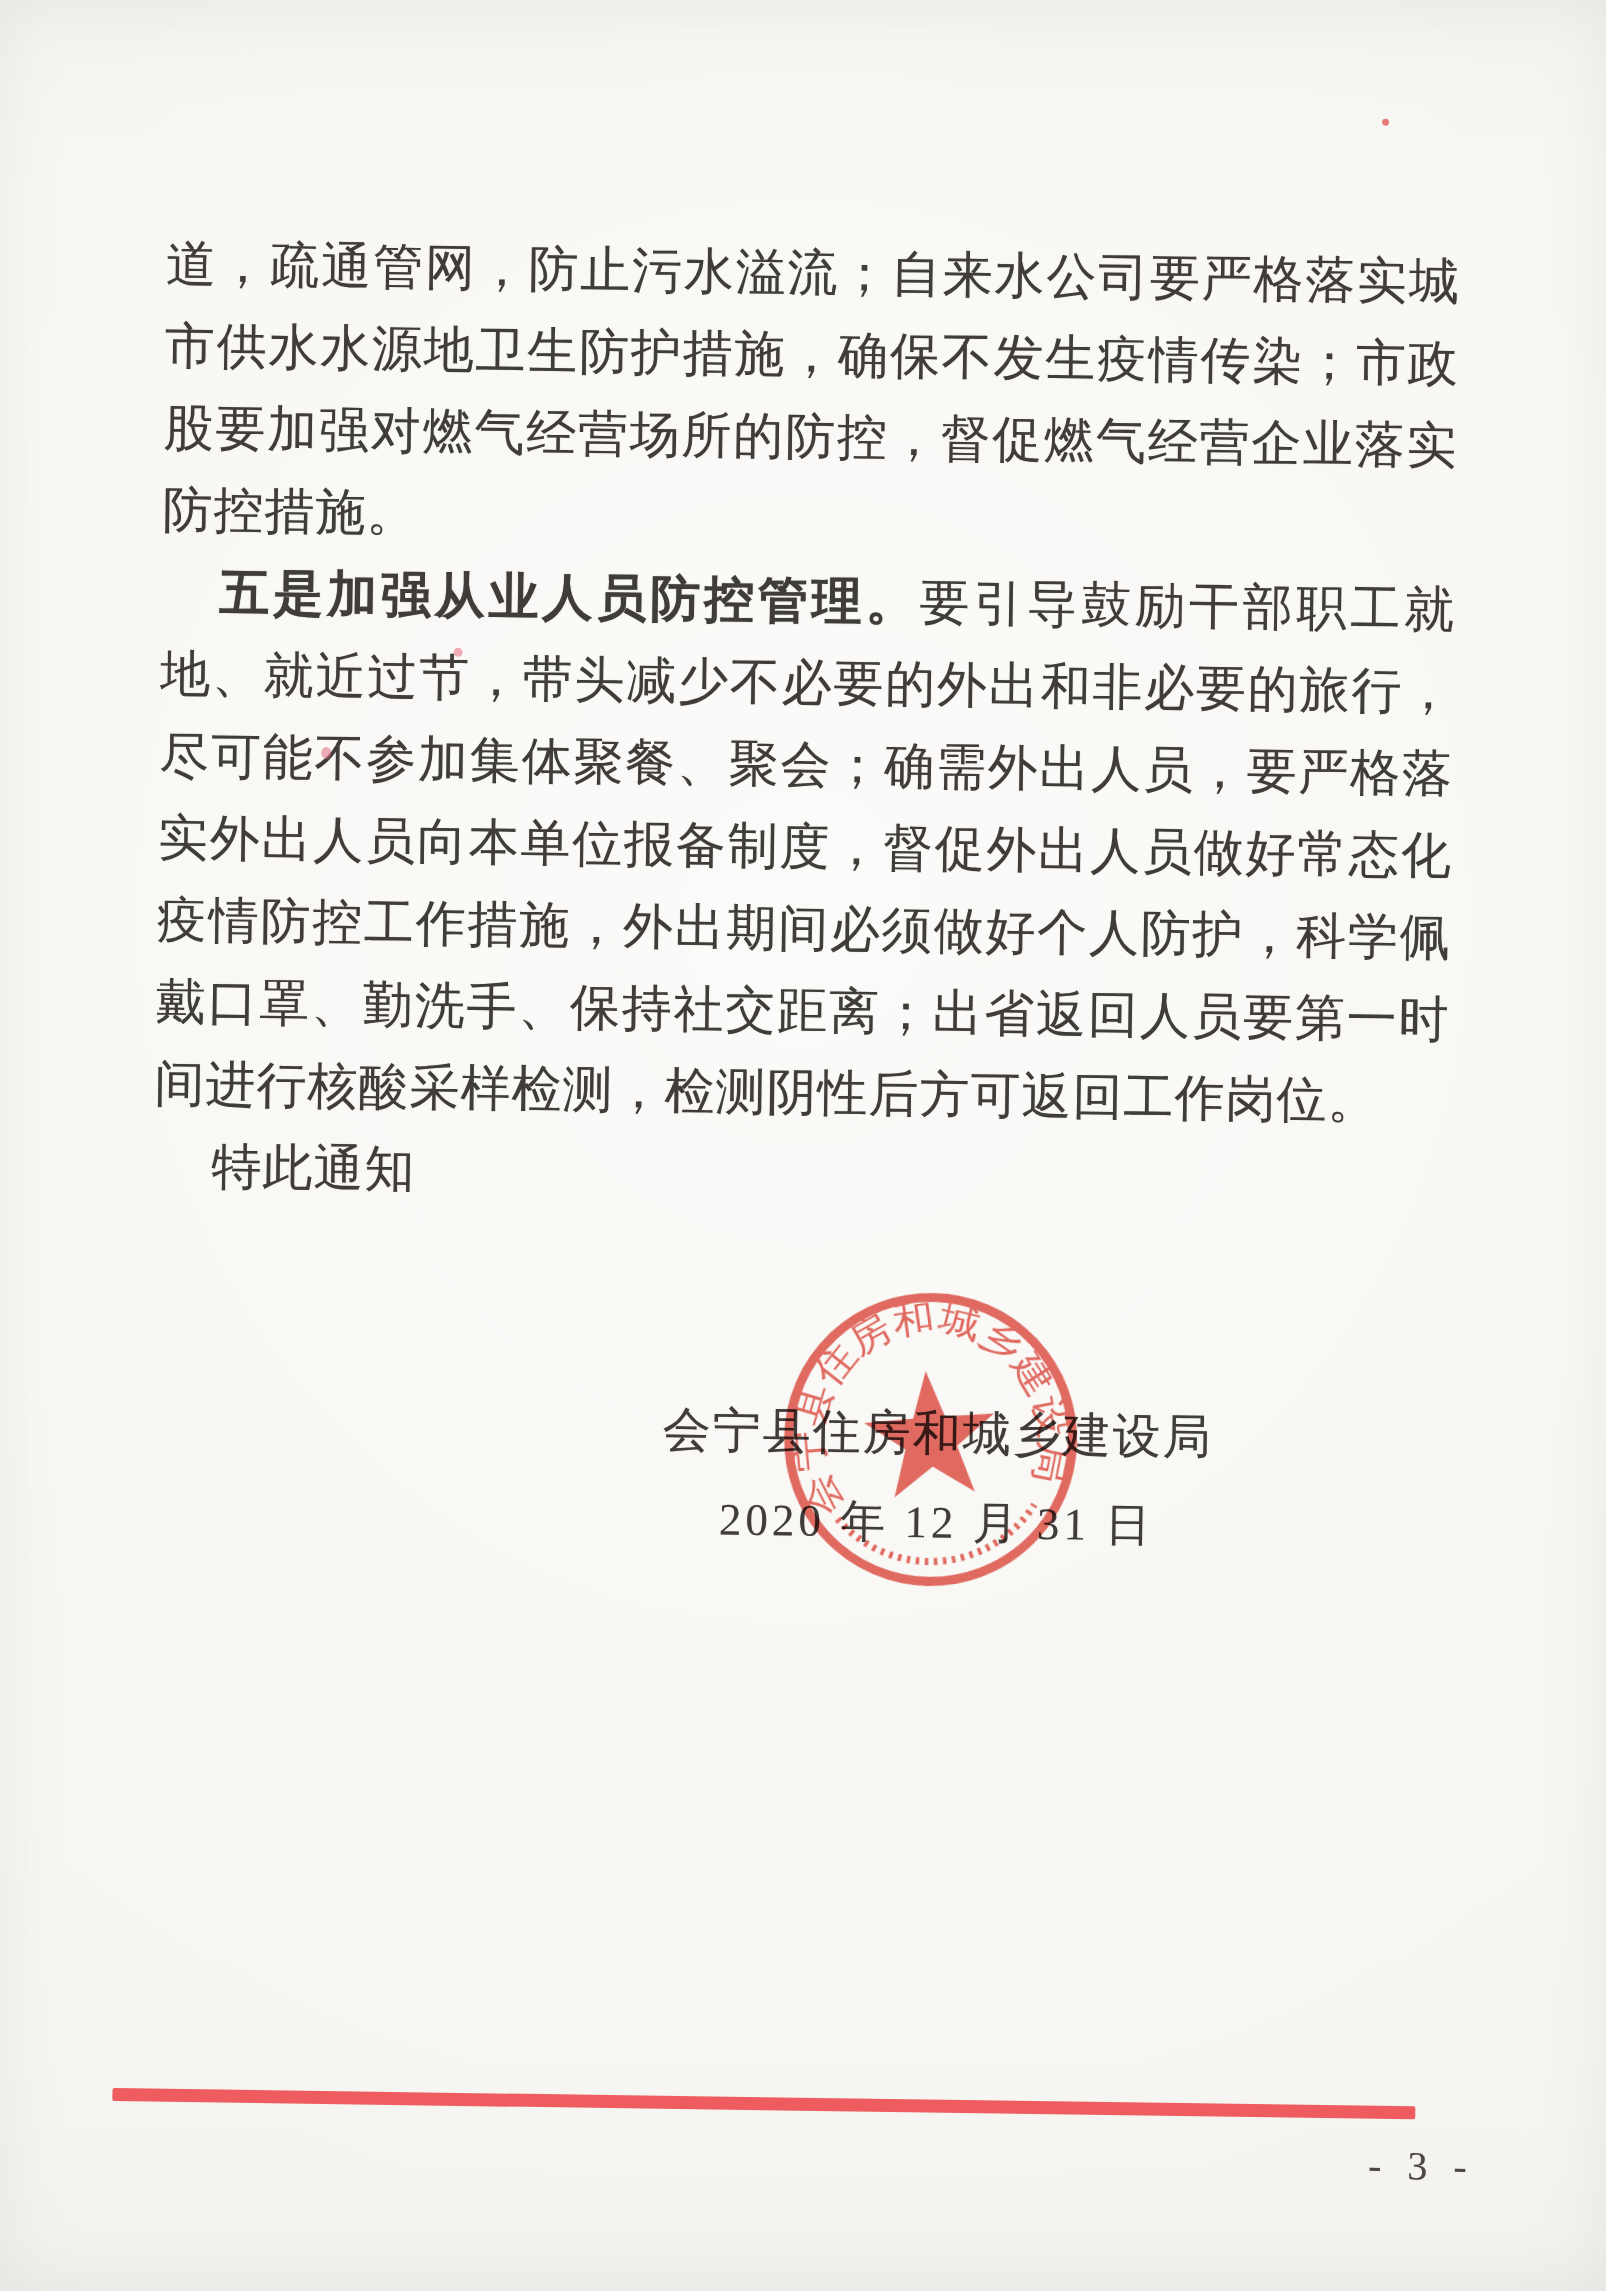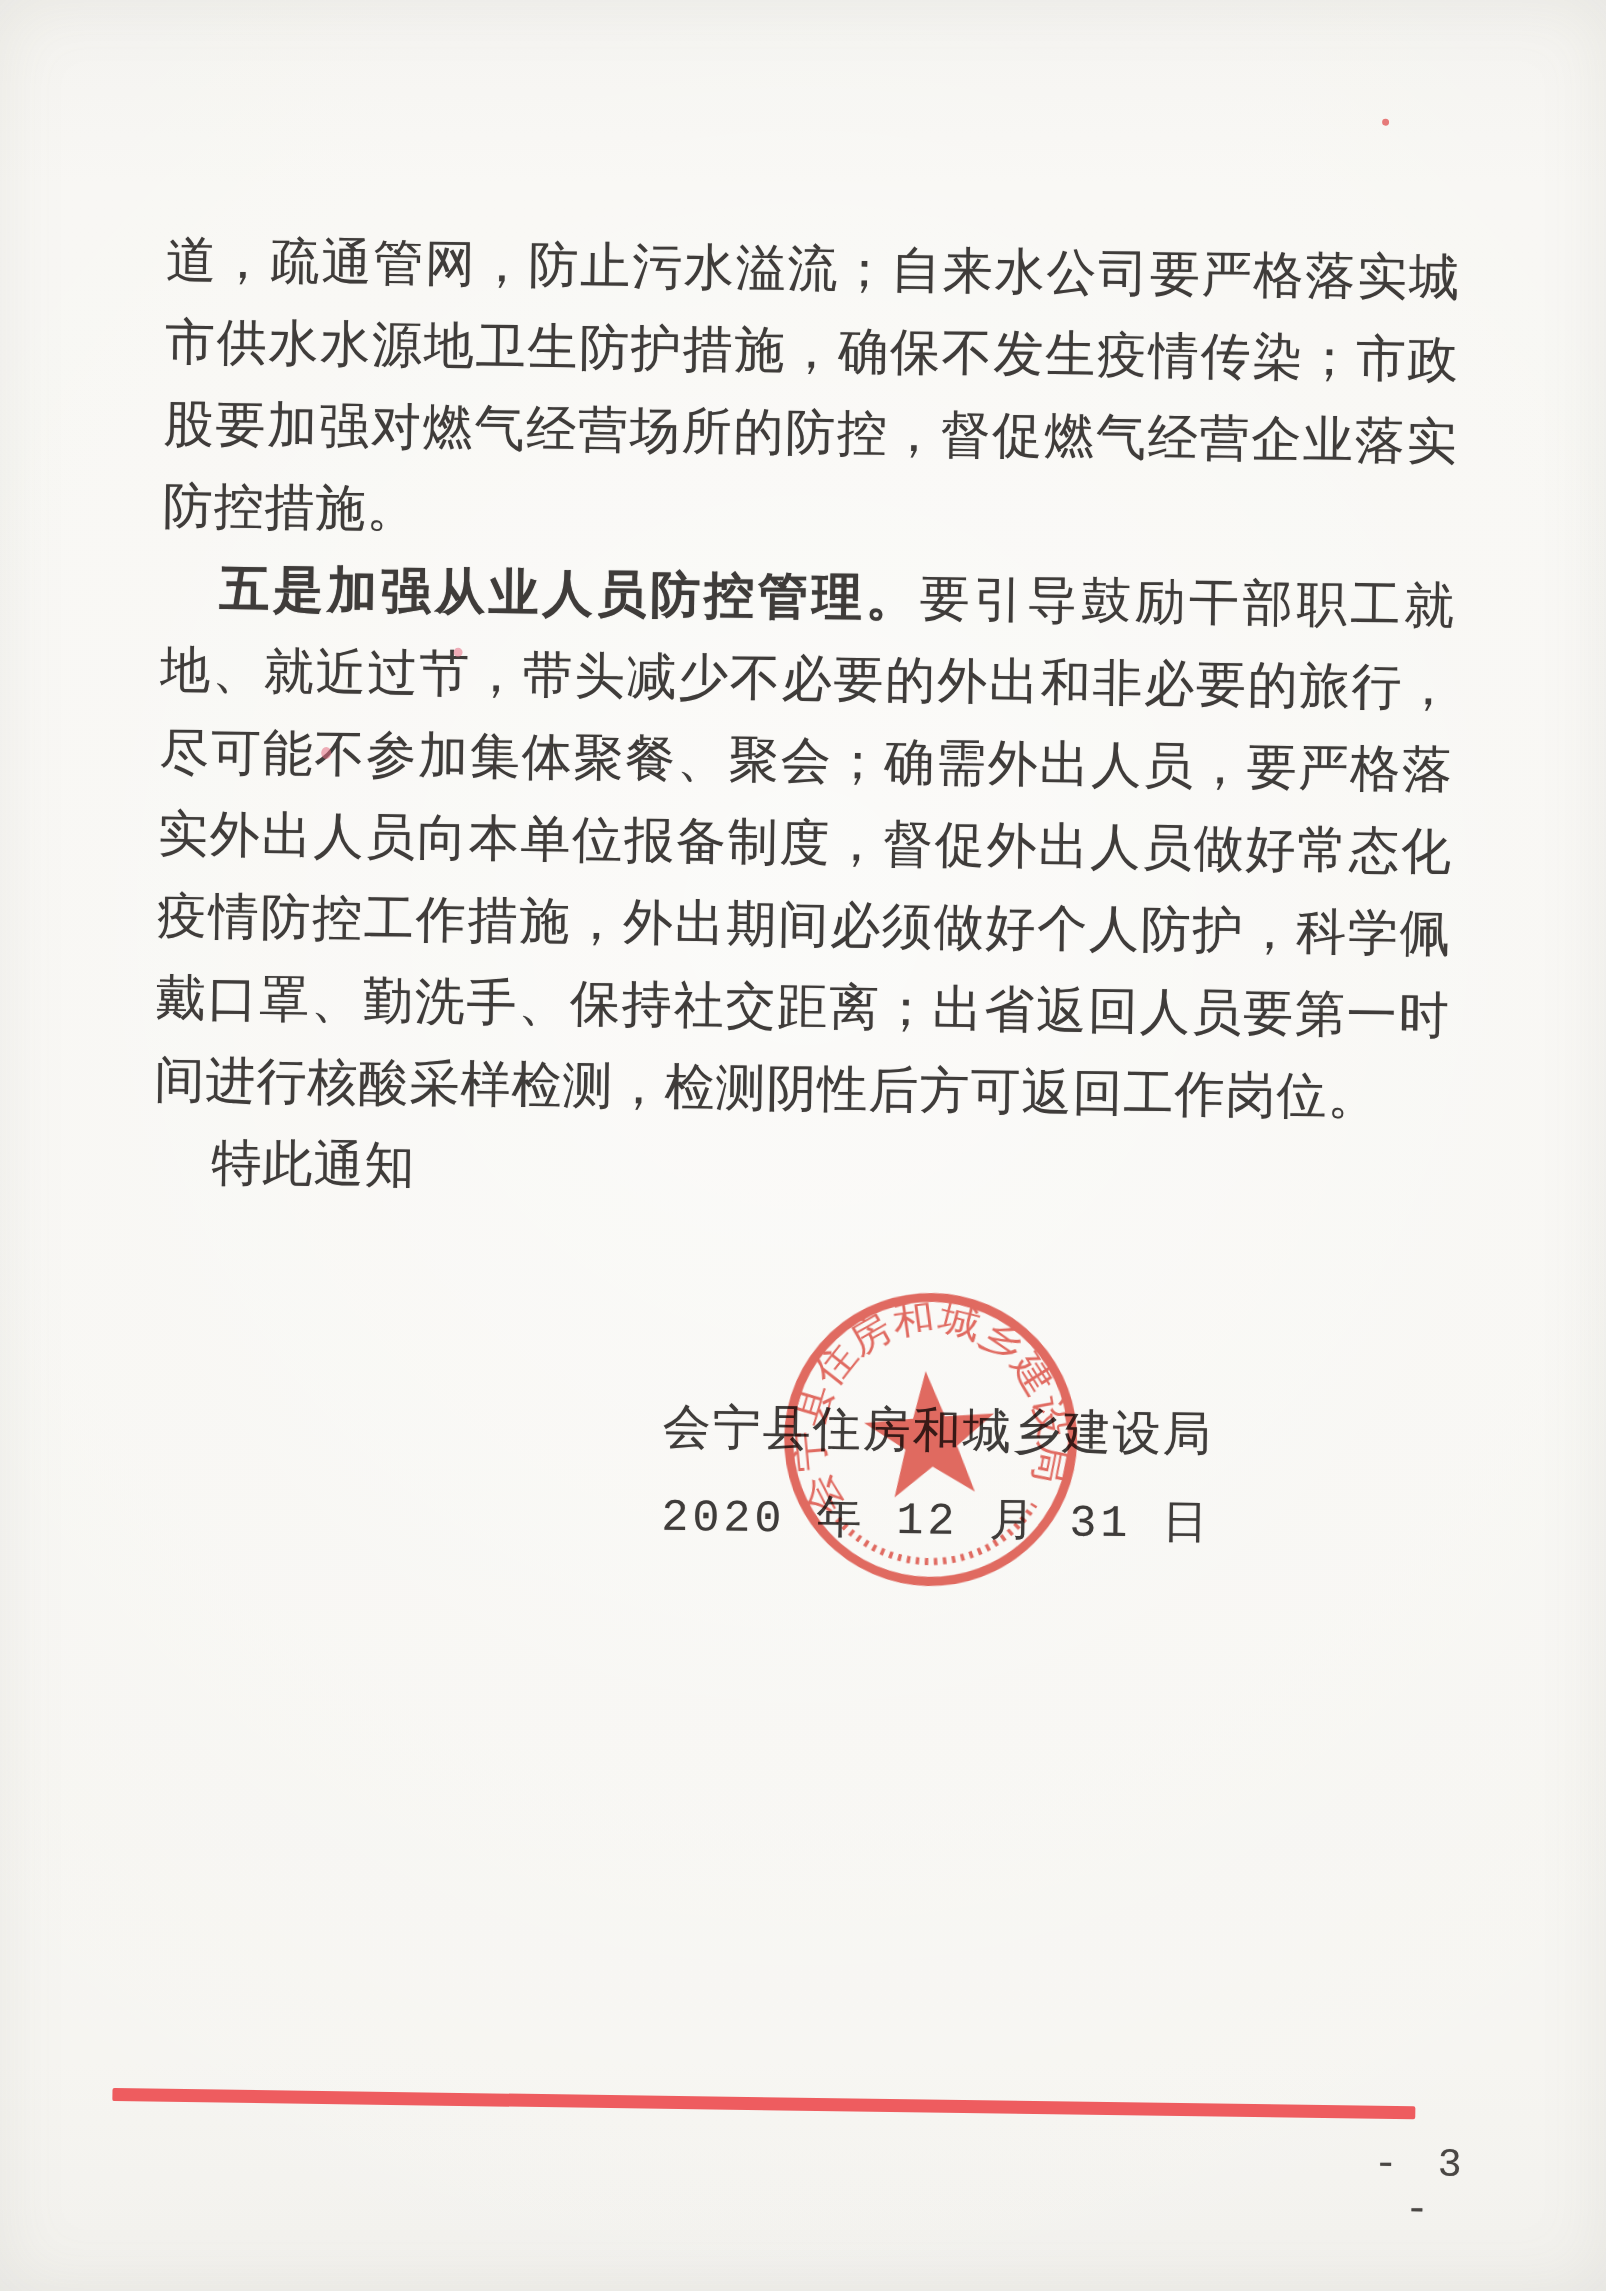--- a/index.html
+++ b/index.html
@@ -4,21 +4,21 @@
 <style>
   html,body{margin:0;padding:0;background:#e8e7e3;}
   .page{
     position:relative;
     width:1606px;height:2291px;
     background:
       radial-gradient(ellipse 120% 90% at 50% 40%, rgba(255,255,255,.55), rgba(255,255,255,0) 70%),
       linear-gradient(180deg,#f3f2ee 0%, #f7f6f2 8%, #f6f5f1 90%, #f2f1ed 100%);
     overflow:hidden;
     box-shadow:inset 0 0 70px rgba(120,115,105,.10);
-    font-family:Liberation Mono, monospace;
+    font-family:Liberation Serif, serif;
   }
   
   .content{
     position:absolute;inset:0;
     transform:rotate(0.8deg);
     transform-origin:120px 120px;
   }
   .body-text{
     position:absolute;
     left:168px;top:222px;width:1294px;

